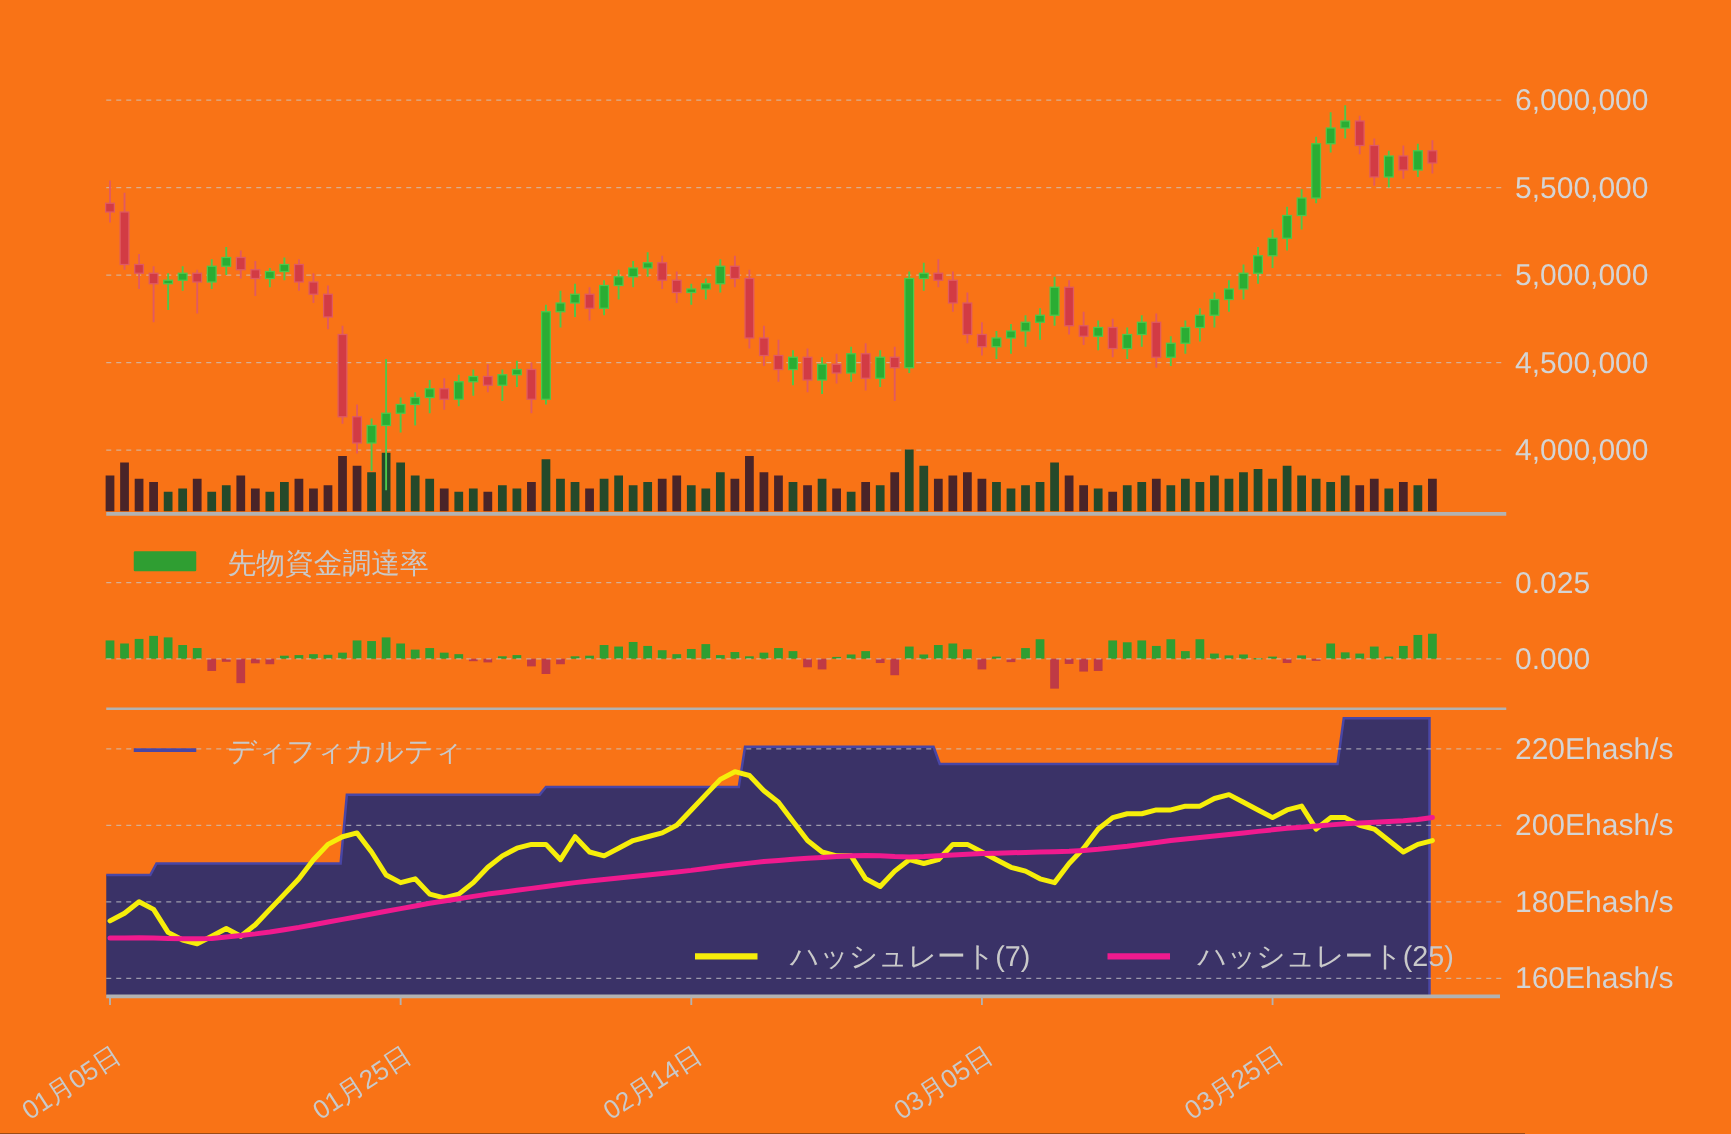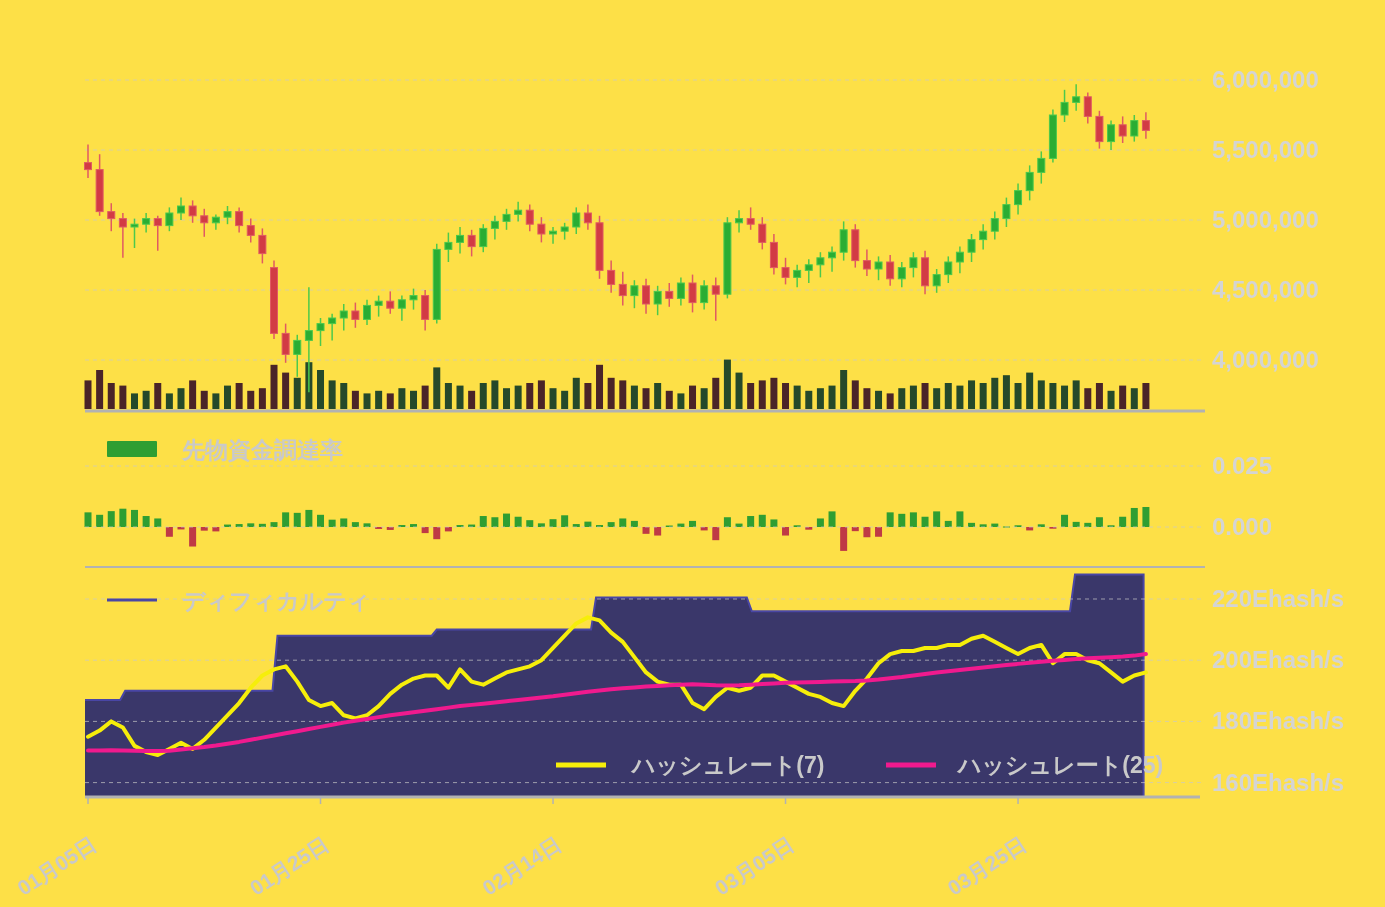--- a/index.html
+++ b/index.html
@@ -8,21 +8,21 @@
     font-family:"Liberation Sans", sans-serif;overflow:hidden;
   }
   svg text{font-family:"Liberation Sans", sans-serif;}
   .axis-label{fill:#d4d4d4;font-size:24px;}
   .legend-label{fill:#c9c9c9;font-size:23px;}
   .x-label{fill:#c9c9c9;font-size:21px;}
 </style>
 </head>
 <body>
 
-<div class="chart-root" style="background: #fde047; font-weight: bold;">
+<div class="chart-root" style="background: #f97316;">
   <svg id="chart" width="1385" height="907" viewBox="0 0 1385 907">
 
     <g id="g-price-grid">
         <line x1="85" y1="80" x2="1205" y2="80" stroke="#c8c8c8" stroke-width="1" stroke-dasharray="4 4" opacity="0.7"></line>
         <line x1="85" y1="150" x2="1205" y2="150" stroke="#c8c8c8" stroke-width="1" stroke-dasharray="4 4" opacity="0.7"></line>
         <line x1="85" y1="220" x2="1205" y2="220" stroke="#c8c8c8" stroke-width="1" stroke-dasharray="4 4" opacity="0.7"></line>
         <line x1="85" y1="290" x2="1205" y2="290" stroke="#c8c8c8" stroke-width="1" stroke-dasharray="4 4" opacity="0.7"></line>
         <line x1="85" y1="360" x2="1205" y2="360" stroke="#c8c8c8" stroke-width="1" stroke-dasharray="4 4" opacity="0.7"></line>
       </g>
     <g id="g-volume">

